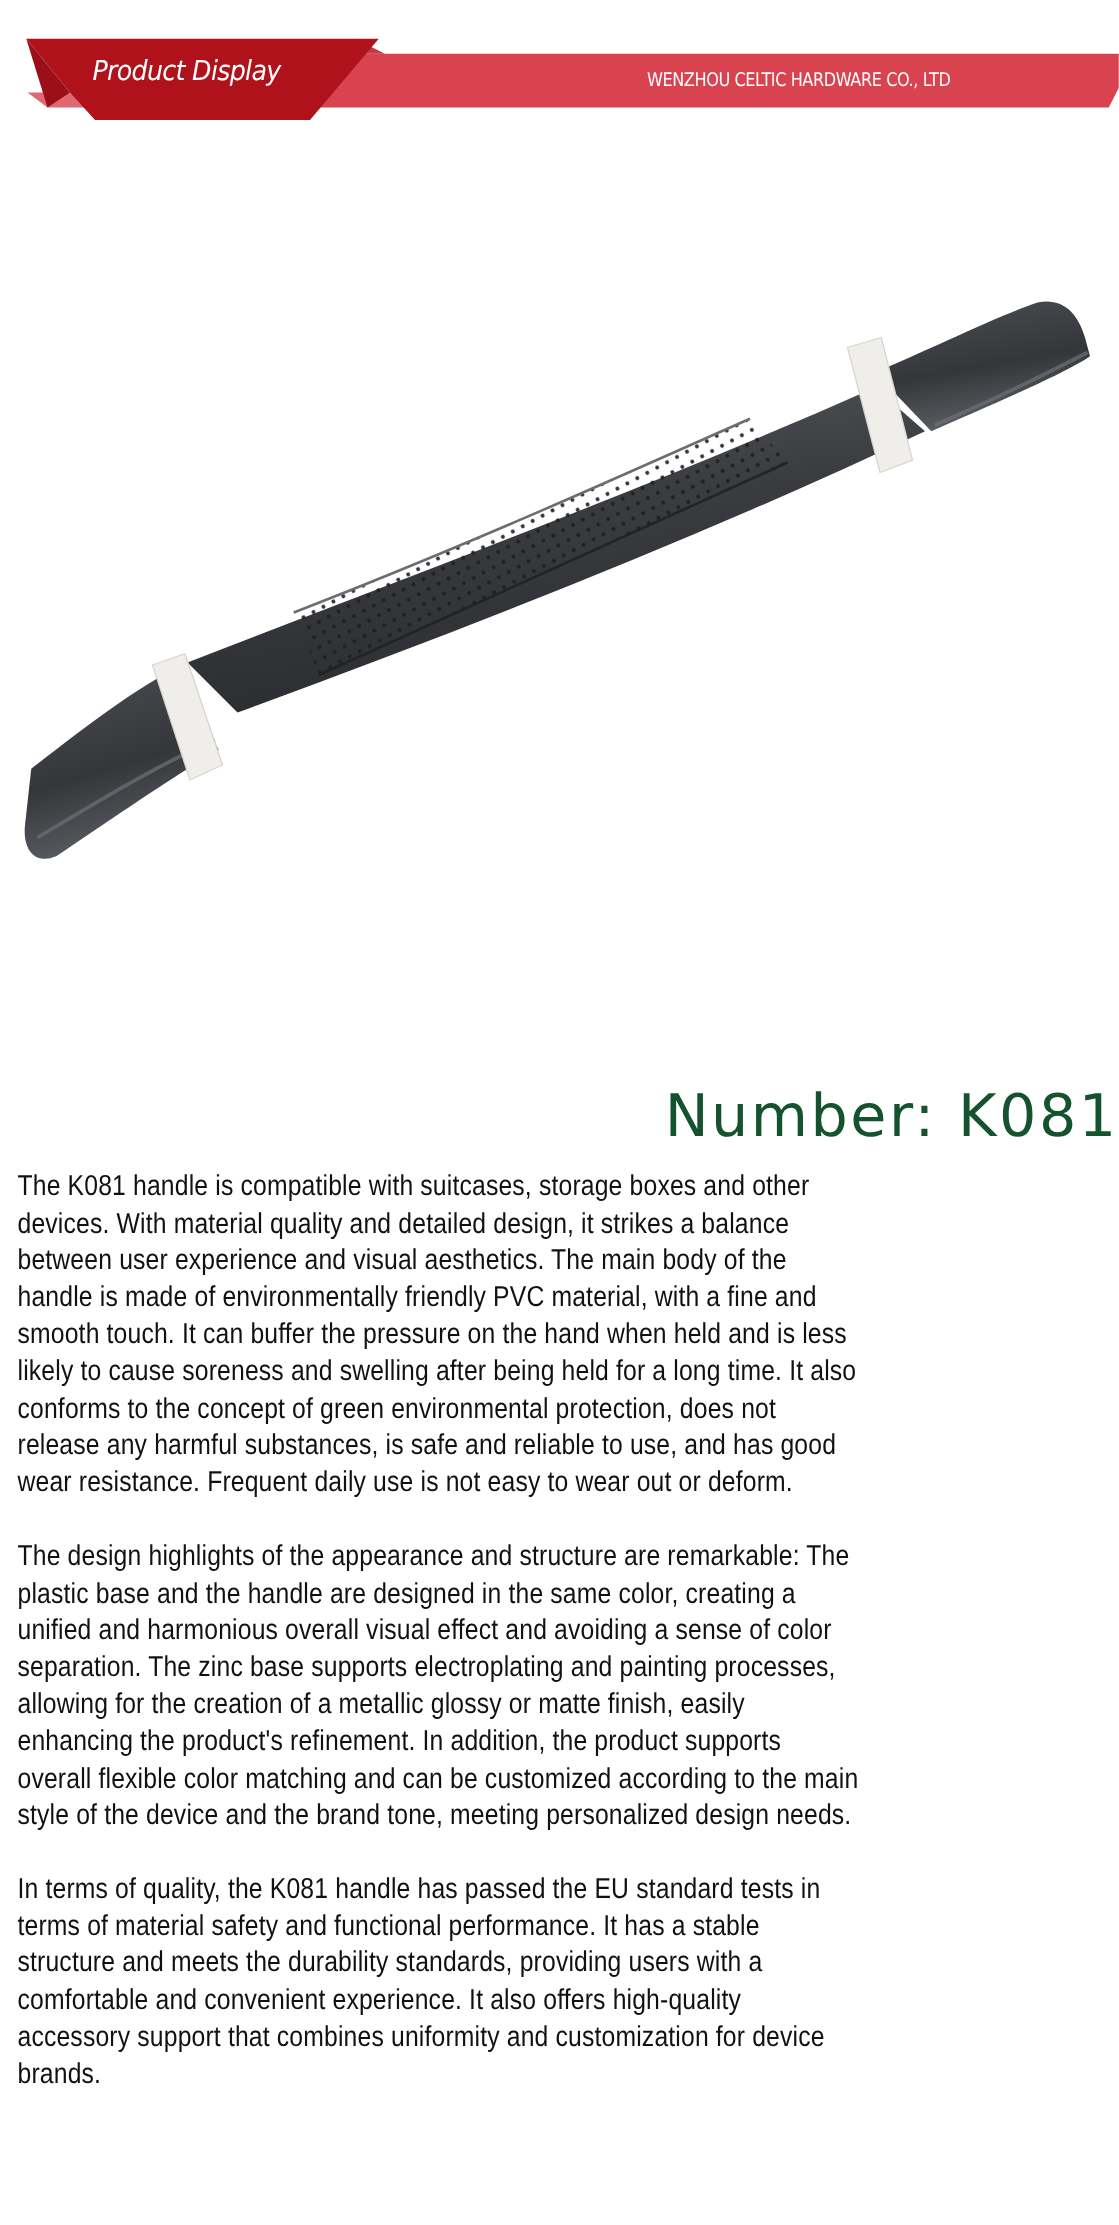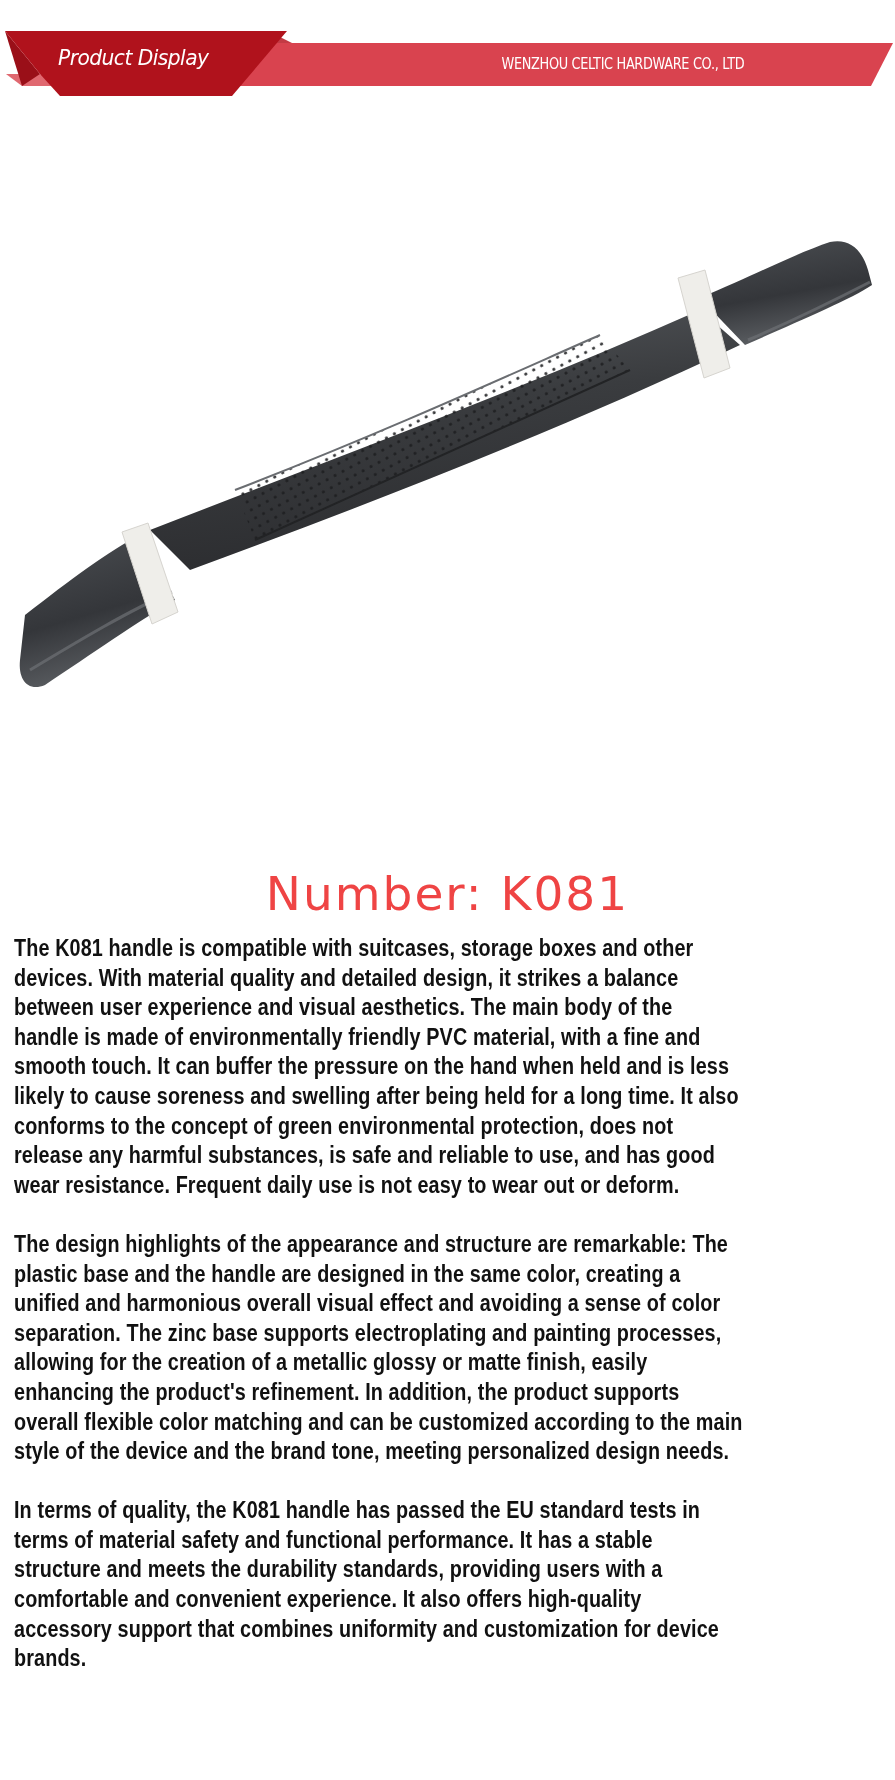--- a/index.html
+++ b/index.html
@@ -10,21 +10,21 @@
   body {
     width: 895px;
     height: 1780px;
     position: relative;
     overflow: hidden;
     font-family: "Liberation Sans", "DejaVu Sans", sans-serif;
     color: #111111;
   }
   .banner {
     position: absolute;
-    left: 0;
+    left: 16px;
     top: 0;
     width: 774px;
     height: 110px;
   }
   .banner svg { position: absolute; left: 0; top: 0; }
   .banner-title {
     position: absolute;
     left: 58px;
     top: 45px;
     font-family: "DejaVu Sans", sans-serif;
@@ -53,38 +53,37 @@
     left: 0;
     top: 200px;
     width: 895px;
     height: 520px;
   }
   .product-number {
     position: absolute;
     left: 0;
     width: 895px;
     top: 866px;
-    text-align: center;
+    text-align: right;
     font-family: "DejaVu Sans", sans-serif;
     font-size: 47px;
     font-weight: normal;
     letter-spacing: 2px;
-    color: #ef4444;
+    color: #14532d;
     margin: 0;
     line-height: 56px;
   }
   .description {
     position: absolute;
     left: 14px;
     top: 934px;
     width: 880px;
   }
   .paragraph {
     margin: 0 0 29.6px 0;
-    font-weight: bold;
   }
   .line {
     display: block;
     height: 29.6px;
     line-height: 29.6px;
     font-family: "Liberation Sans", sans-serif;
     font-size: 23px;
     color: #111111;
     white-space: nowrap;
     transform: scaleX(0.86);

